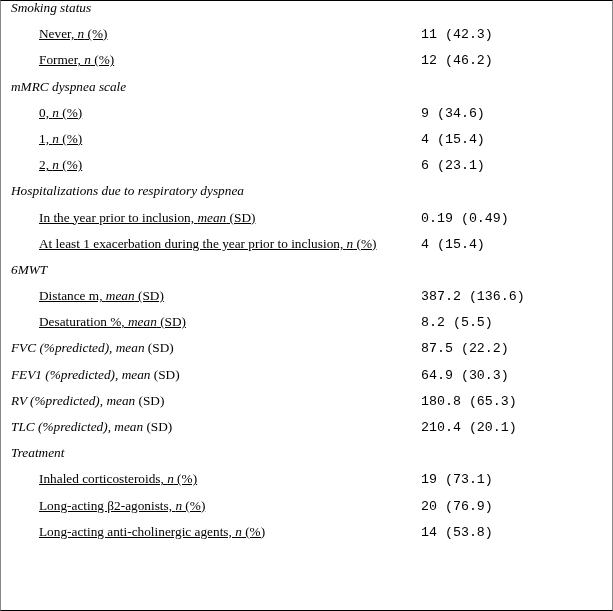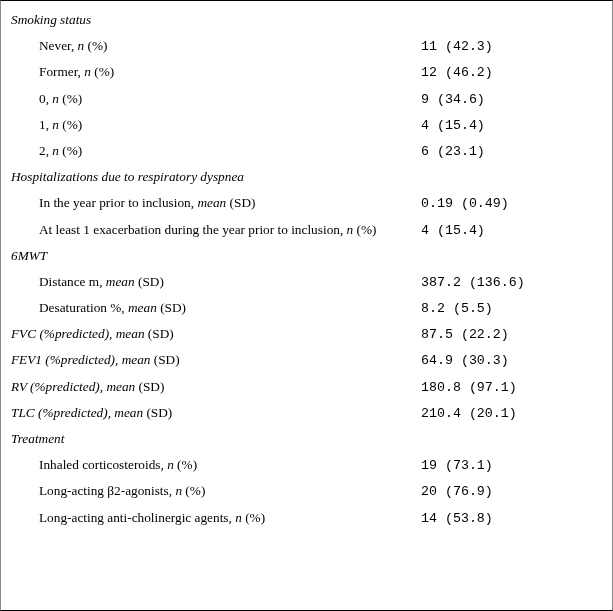--- a/index.html
+++ b/index.html
@@ -11,21 +11,21 @@
     width: 613px;
     height: 611px;
     font-family: "Liberation Serif", serif;
     color: #000000;
     overflow: hidden;
   }
   .table-wrap {
     box-sizing: border-box;
     width: 613px;
     height: 611px;
-    padding: 12px 8px;
+    padding: 0 8px;
     border-top: 1.5px solid #000;
     border-bottom: 1.5px solid #000;
     border-left: 0.8px solid #888;
     border-right: 0.8px solid #888;
   }
   table.data {
     width: 100%;
     border-collapse: collapse;
     table-layout: fixed;
     font-size: 13.3px;
@@ -44,20 +44,21 @@
     width: auto;
     white-space: nowrap;
     font-family: Liberation Mono, monospace;
   }
   .sec .label {
     font-style: italic;
     padding-left: 2px;
   }
   .sub .label {
     padding-left: 30px;
+    text-decoration: underline;
   }
   .it { font-style: italic; }
   .up { font-style: normal; }
 </style>
 </head>
 <body>
 
 <div class="table-wrap">
   <table class="data">
     <tbody id="rows-container">
@@ -65,20 +66,24 @@
           <td class="label"><span>Smoking status</span></td>
           <td class="value"></td>
         </tr>
         <tr class="row sub">
           <td class="label"><span>Never, </span><span class="it">n</span><span> (%)</span></td>
           <td class="value">11 (42.3)</td>
         </tr>
         <tr class="row sub">
           <td class="label"><span>Former, </span><span class="it">n</span><span> (%)</span></td>
           <td class="value">12 (46.2)</td>
+        </tr>
+        <tr class="row sec">
+          <td class="label"><span>mMRC dyspnea scale</span></td>
+          <td class="value"></td>
         </tr>
         <tr class="row sub">
           <td class="label"><span>0, </span><span class="it">n</span><span> (%)</span></td>
           <td class="value">9 (34.6)</td>
         </tr>
         <tr class="row sub">
           <td class="label"><span>1, </span><span class="it">n</span><span> (%)</span></td>
           <td class="value">4 (15.4)</td>
         </tr>
         <tr class="row sub">
@@ -112,21 +117,21 @@
         <tr class="row sec">
           <td class="label"><span class="it">FVC (%predicted), mean</span><span class="up"> (SD)</span></td>
           <td class="value">87.5 (22.2)</td>
         </tr>
         <tr class="row sec">
           <td class="label"><span class="it">FEV1 (%predicted), mean</span><span class="up"> (SD)</span></td>
           <td class="value">64.9 (30.3)</td>
         </tr>
         <tr class="row sec">
           <td class="label"><span class="it">RV (%predicted), mean</span><span class="up"> (SD)</span></td>
-          <td class="value">180.8 (97.1)</td>
+          <td class="value">180.8 (65.3)</td>
         </tr>
         <tr class="row sec">
           <td class="label"><span class="it">TLC (%predicted), mean</span><span class="up"> (SD)</span></td>
           <td class="value">210.4 (20.1)</td>
         </tr>
         <tr class="row sec">
           <td class="label"><span>Treatment</span></td>
           <td class="value"></td>
         </tr>
         <tr class="row sub">

